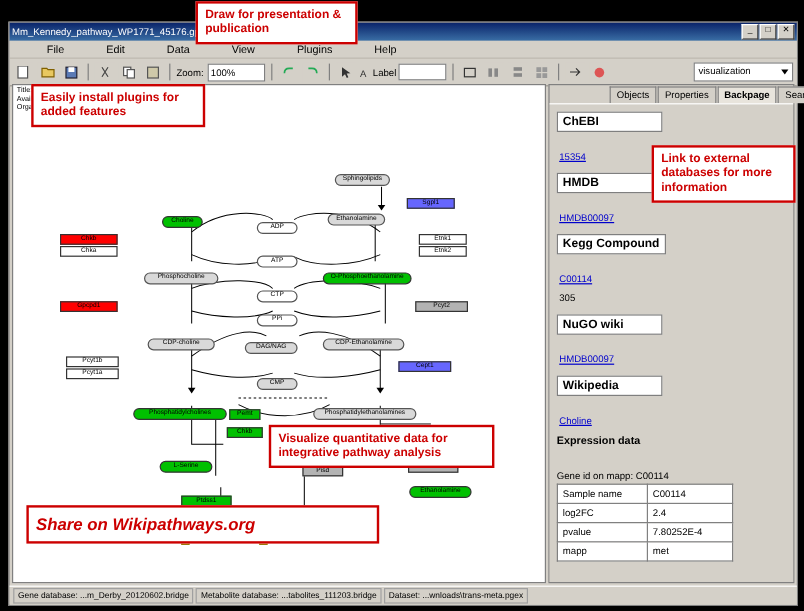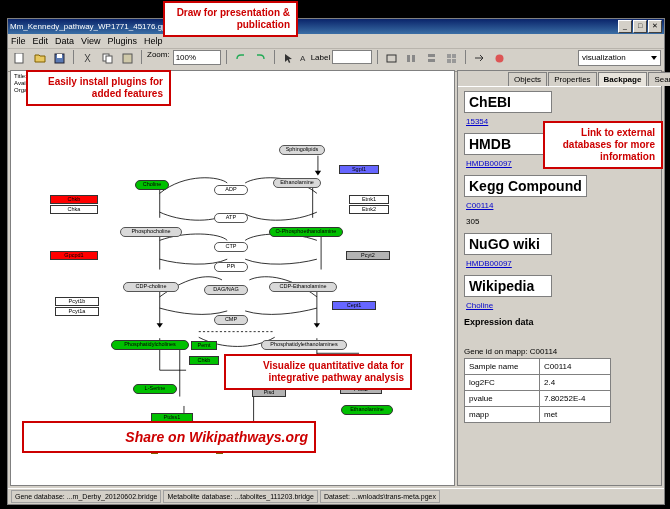--- a/index.html
+++ b/index.html
@@ -9,24 +9,24 @@
   .win{position:absolute;left:7px;top:18px;width:656px;height:485px;background:#d4d0c8;border:1px solid #808080;box-shadow:0 0 0 1px #000;}
 
   
   .titlebar{height:15px;background:linear-gradient(#0a246a,#3a6ea5);display:flex;align-items:center;padding:0 2px;}
   .titlebar .tb-title{color:#fff;font-size:8px;font-family:"Liberation Sans",sans-serif;flex:1;white-space:nowrap;overflow:hidden;}
   .tb-btns{display:flex;gap:1px;}
   .tb-btn{width:12px;height:11px;background:#d4d0c8;border:1px solid #fff;border-right-color:#404040;border-bottom-color:#404040;font-size:7px;line-height:9px;text-align:center;color:#000;}
 
   
   .menubar{height:14px;background:#d4d0c8;display:flex;align-items:center;padding-left:3px;gap:7px;font-size:9px;color:#000;border-bottom:1px solid #b8b4ac;}
-  .menubar span{cursor:default;}
-
-  
-  .toolbar{height:20px;background:#d4d0c8;display:flex;align-items:flex-start;gap:3px;padding:1px 3px;border-bottom:1px solid #9a968e;}
+  .menubar span{cursor:default;margin-left:28px;}
+
+  
+  .toolbar{height:20px;background:#d4d0c8;display:flex;align-items:center;gap:3px;padding:1px 3px;border-bottom:1px solid #9a968e;}
   .zoom-lbl{font-size:8px;}
   .zoom-box{width:44px;height:13px;background:#fff;border:1px solid #808080;font-size:8px;line-height:13px;padding-left:2px;}
   .tbtn{width:15px;height:15px;background:#d4d0c8;border:1px solid #d4d0c8;display:flex;align-items:center;justify-content:center;}
   .tbtn svg{display:block;}
   .sep{width:1px;height:14px;background:#808080;margin:0 2px;}
   .labelbox{display:flex;align-items:center;gap:2px;font-size:8px;}
   .labelsel{width:38px;height:12px;background:#fff;border:1px solid #808080;font-size:7px;}
   .vis-sel{margin-left:auto;width:78px;height:14px;background:#fff;border:1px solid #808080;font-size:8px;line-height:13px;padding-left:3px;position:relative;}
   .vis-sel:after{content:"";position:absolute;right:3px;top:5px;border-left:3px solid transparent;border-right:3px solid transparent;border-top:4px solid #000;}
 
@@ -41,21 +41,21 @@
   
   .statusbar{position:absolute;left:0;right:0;bottom:0;height:15px;background:#d4d0c8;border-top:1px solid #fff;display:flex;align-items:center;font-size:7px;padding-left:3px;}
   .statusbar .cell{border:1px solid #a0a0a0;padding:0 3px;height:11px;line-height:11px;margin-right:2px;background:#d4d0c8;}
 
   
   .tabs{display:flex;height:14px;font-size:8px;padding-left:2px;padding-top:1px;margin-left:48px;}
   .tab{padding:1px 5px;background:#d4d0c8;border:1px solid #808080;border-bottom:none;margin-right:1px;line-height:11px;}
   .tab.active{background:#e8e4dc;font-weight:bold;}
   .panelbody{flex:1;background:#d4d0c8;border-top:1px solid #fff;padding:4px 6px;overflow:hidden;}
 
-  .dbbox{background:#fff;border:1px solid #7f7f7f;font-weight:bold;font-size:14px;padding:2px 4px;margin-bottom:4px;display:inline-block;min-width:78px;}
+  .dbbox{background:#fff;border:1px solid #7f7f7f;font-weight:bold;font-size:10px;padding:2px 4px;margin-bottom:16px;display:inline-block;min-width:78px;}
   .dblink{color:#0000cc;text-decoration:underline;font-size:8px;margin:0 0 7px 2px;display:block;}
   .dbplain{font-size:8px;margin:0 0 7px 2px;display:block;}
   .exprhdr{font-weight:bold;font-size:9px;margin:6px 0 20px 0;}
   .geneid{font-size:8px;margin-bottom:2px;}
   table.exp{border-collapse:collapse;font-size:8px;}
   table.exp td{border:1px solid #808080;padding:1px 4px;background:#fff;height:13px;}
   table.exp td.k{width:66px;}
   table.exp td.v{width:62px;}
 
   
@@ -63,21 +63,21 @@
   .meta-n{background:#d9d9d9;border:1px solid #555;border-radius:8px;height:10px;}
   .meta-w{background:#fff;border:1px solid #555;border-radius:8px;height:10px;}
   .gene-g{background:#00c000;border:1px solid #333;height:9px;}
   .gene-r{background:#ff0000;border:1px solid #333;height:9px;}
   .gene-b{background:#6666ff;border:1px solid #333;height:9px;}
   .gene-gray{background:#b3b3b3;border:1px solid #333;height:9px;}
   .gene-w{background:#fff;border:1px solid #333;height:9px;}
   svg.edges{position:absolute;left:0;top:0;width:100%;height:100%;pointer-events:none;}
 
   
-  .callout{position:absolute;background:#fff;border:2px solid #cc0000;color:#cc0000;font-weight:bold;text-align:right;font-size:10px;line-height:12px;padding:4px 6px;box-sizing:border-box;}
+  .callout{position:absolute;background:#fff;border:2px solid #cc0000;color:#cc0000;font-weight:bold;text-align:left;font-size:10px;line-height:12px;padding:4px 6px;box-sizing:border-box;}
   .callout.big{font-size:14px;font-style:italic;}
 </style>
 </head>
 <body>
 
 <div id="root">
 
   <div class="win">
 
     <div class="titlebar">

